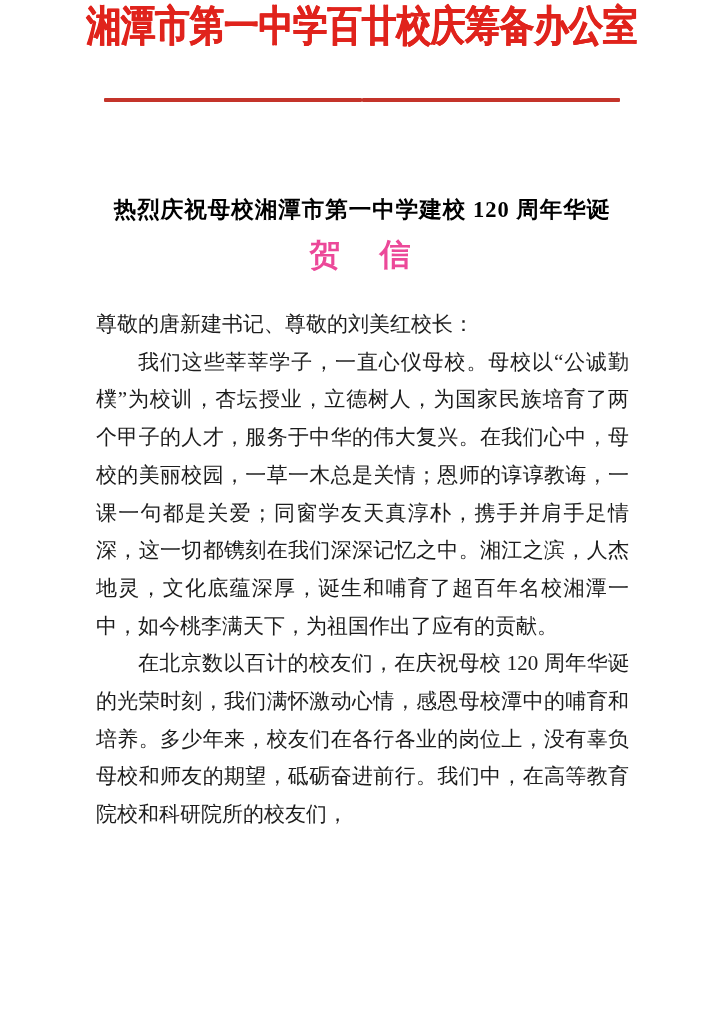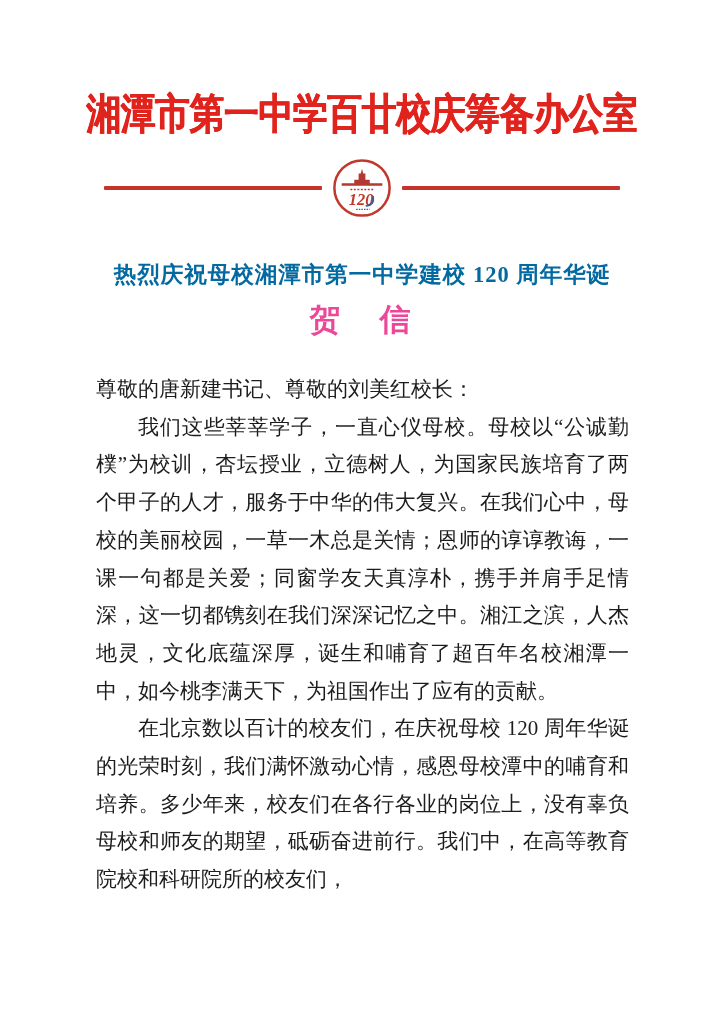--- a/index.html
+++ b/index.html
@@ -7,21 +7,21 @@
   .page {
     position: relative;
     width: 724px;
     height: 1024px;
     margin: 0 auto;
     background: #ffffff;
     overflow: hidden;
     font-family: "Liberation Serif", "DejaVu Serif", serif;
   }
   
-  .header { padding-top: 88px; }
+  .header { }
   .office-title {
     text-align: center;
     white-space: nowrap;
     font-size: 42px;
     line-height: 52px;
     font-weight: 900;
     color: #e0231c;
     letter-spacing: 0px;
     transform: scaleX(0.82);
     transform-origin: 50% 50%;
@@ -41,26 +41,26 @@
     border-radius: 1px;
   }
   .divider .emblem {
     width: 62px;
     height: 62px;
     margin: 0 9px;
     flex: 0 0 auto;
   }
   
   .letter-heading {
-    margin-top: 41px;
+    margin-top: 64px;
     text-align: center;
     font-size: 22.5px;
     line-height: 30px;
     font-weight: bold;
-    color: #0369a1;
+    color: #000000;
     letter-spacing: 1px;
   }
   .letter-title {
     margin-top: 9px;
     text-align: center;
     font-size: 31px;
     line-height: 42px;
     font-weight: bold;
     color: #ec4899;
     letter-spacing: 4px;
@@ -80,34 +80,20 @@
 </head>
 <body>
 
 <div class="page">
 
   <div class="header">
     <div class="office-title">湘潭市第一中学百廿校庆筹备办公室</div>
 
     <div class="divider">
       <span class="rule"></span>
-      <span class="emblem">
-        <svg viewBox="0 0 64 64" width="62" height="62" aria-hidden="true">
-          <circle cx="32" cy="32" r="28.5" fill="#ffffff" stroke="#c0392d" stroke-width="2.6"></circle>
-
-          <path d="M11 27 h13 v-3.5 h4.5 v-6.5 h2.2 l1.3 -5 1.3 5 h2.2 v6.5 h4.5 v3.5 h13 v2.6 H11 z" fill="#b23a30"></path>
-
-          <line x1="20" y1="33.5" x2="44" y2="33.5" stroke="#c0392d" stroke-width="1.6" stroke-dasharray="2 1.6"></line>
-
-          <text x="31" y="50" font-size="17" font-style="italic" font-weight="bold" text-anchor="middle" fill="#c0392d">120</text>
-
-          <path d="M36.5 50.5 q8.5 -1 7 -9.5" fill="none" stroke="#3a5ba0" stroke-width="1.8" stroke-linecap="round"></path>
-          <line x1="26" y1="54" x2="40" y2="54" stroke="#3a5ba0" stroke-width="1.2" stroke-dasharray="1.5 1.2"></line>
-        </svg>
-      </span>
       <span class="rule"></span>
     </div>
   </div>
 
   <div class="letter-heading">热烈庆祝母校湘潭市第一中学建校 120 周年华诞</div>
 
   <div class="letter-title">贺　信</div>
 
   <div class="body">
     <p class="salutation">尊敬的唐新建书记、尊敬的刘美红校长：</p>

